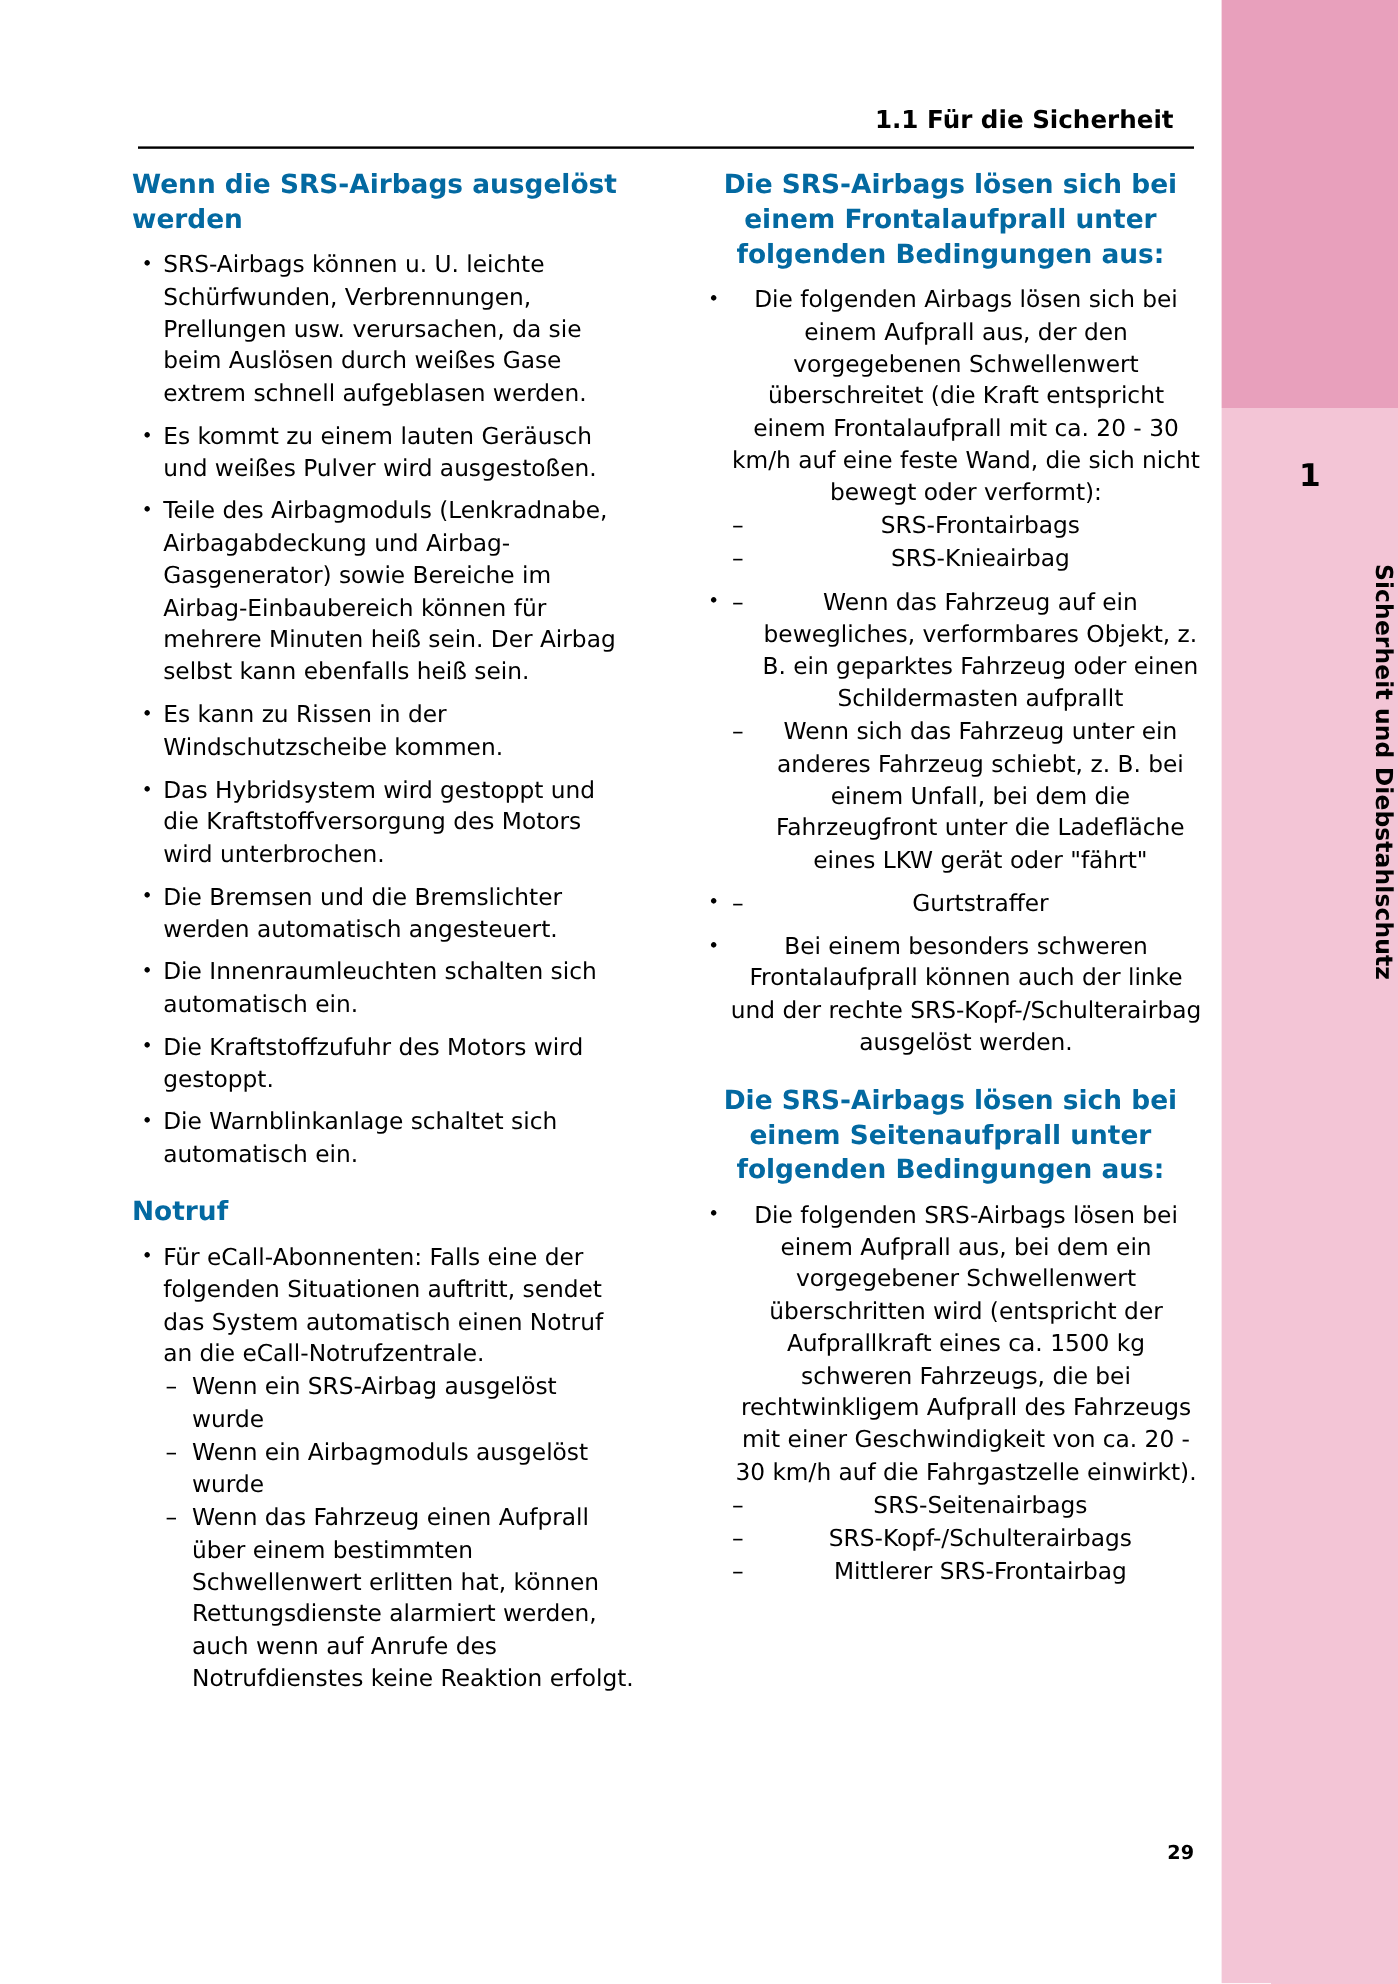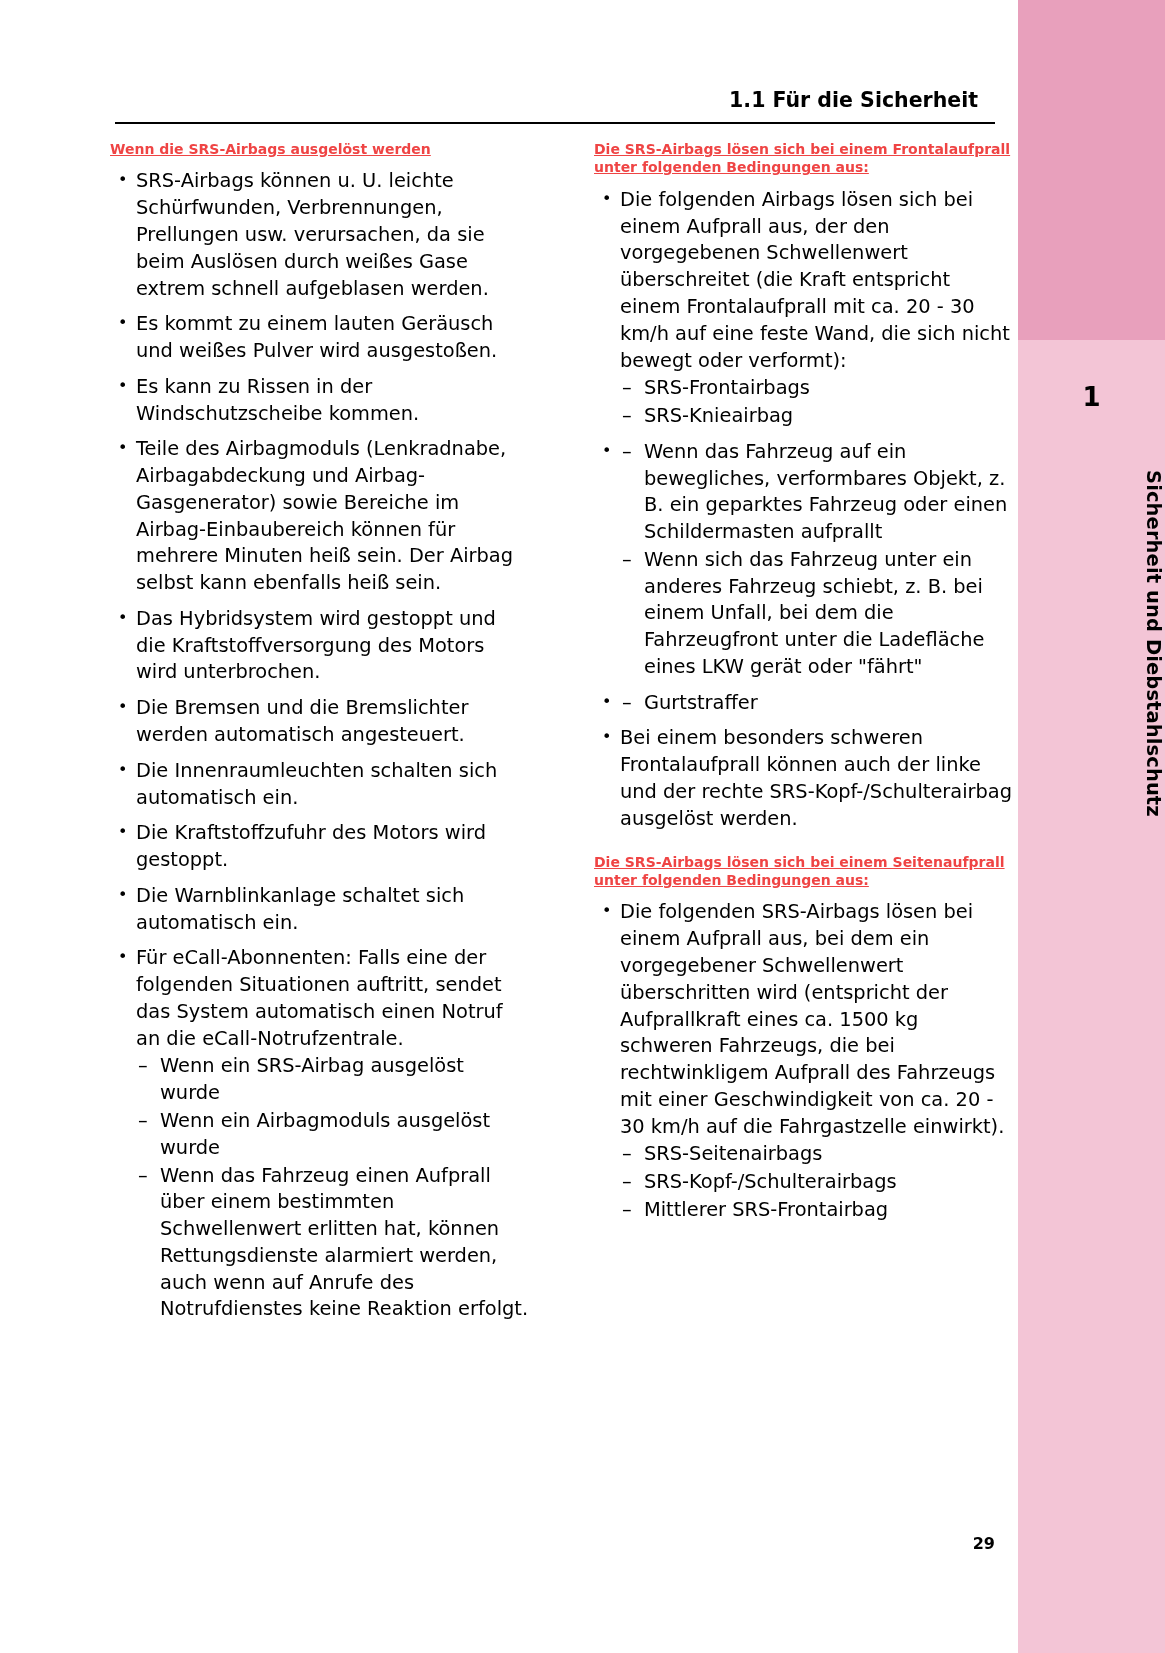--- a/index.html
+++ b/index.html
@@ -90,29 +90,28 @@
   }
   
   .col {
     position: absolute;
     top: 140px;
     width: 420px;
     font-size: 19.4px;
     line-height: 1.38;
   }
   .col-left { left: 110px; }
-  .col-right { left: 594px; }
+  .col-right { left: 582px; text-align: center; }
 
   h2.sec {
-    font-size: 14px;
+    font-size: 22px;
     font-weight: bold;
     margin: 0 0 10px 0;
     line-height: 1.32;
-    color: #ef4444;
-    text-decoration: underline;
+    color: #0369a1;
   }
   h2.sec.gap { margin-top: 20px; }
 
   ul.bullets {
     list-style: none;
     margin: 0 0 0 0;
     padding: 0;
   }
   ul.bullets > li {
     position: relative;
@@ -172,29 +171,30 @@
   <div class="header">1.1  Für die Sicherheit</div>
   <div class="header-rule"></div>
 
   <div class="col col-left">
 
     <h2 class="sec">Wenn die SRS-Airbags ausgelöst werden</h2>
 
     <ul class="bullets">
       <li>SRS-Airbags können u. U. leichte Schürfwunden, Verbrennungen, Prellungen usw. verursachen, da sie beim Auslösen durch weißes Gase extrem schnell aufgeblasen werden.</li>
       <li>Es kommt zu einem lauten Geräusch und weißes Pulver wird ausgestoßen.</li>
+      <li>Teile des Airbagmoduls (Lenkradnabe, Airbagabdeckung und Airbag-Gasgenerator) sowie Bereiche im Airbag-Einbaubereich können für mehrere Minuten heiß sein. Der Airbag selbst kann ebenfalls heiß sein.</li>
       <li>Es kann zu Rissen in der Windschutzscheibe kommen.</li>
-      <li>Teile des Airbagmoduls (Lenkradnabe, Airbagabdeckung und Airbag-Gasgenerator) sowie Bereiche im Airbag-Einbaubereich können für mehrere Minuten heiß sein. Der Airbag selbst kann ebenfalls heiß sein.</li>
       <li>Das Hybridsystem wird gestoppt und die Kraftstoffversorgung des Motors wird unterbrochen.</li>
       <li>Die Bremsen und die Bremslichter werden automatisch angesteuert.</li>
       <li>Die Innenraumleuchten schalten sich automatisch ein.</li>
       <li>Die Kraftstoffzufuhr des Motors wird gestoppt.</li>
       <li>Die Warnblinkanlage schaltet sich automatisch ein.</li>
     </ul>
 
+    <h2 class="sec gap">Notruf</h2>
 
     <ul class="bullets">
       <li>
         <span>Für eCall-Abonnenten: Falls eine der folgenden Situationen auftritt, sendet das System automatisch einen Notruf an die eCall-Notrufzentrale.</span>
         <ul class="dashes sublist">
           <li>Wenn ein SRS-Airbag ausgelöst wurde</li>
           <li>Wenn ein Airbagmoduls ausgelöst wurde</li>
           <li>Wenn das Fahrzeug einen Aufprall über einem bestimmten Schwellenwert erlitten hat, können Rettungsdienste alarmiert werden, auch wenn auf Anrufe des Notrufdienstes keine Reaktion erfolgt.</li>
         </ul>
       </li>

